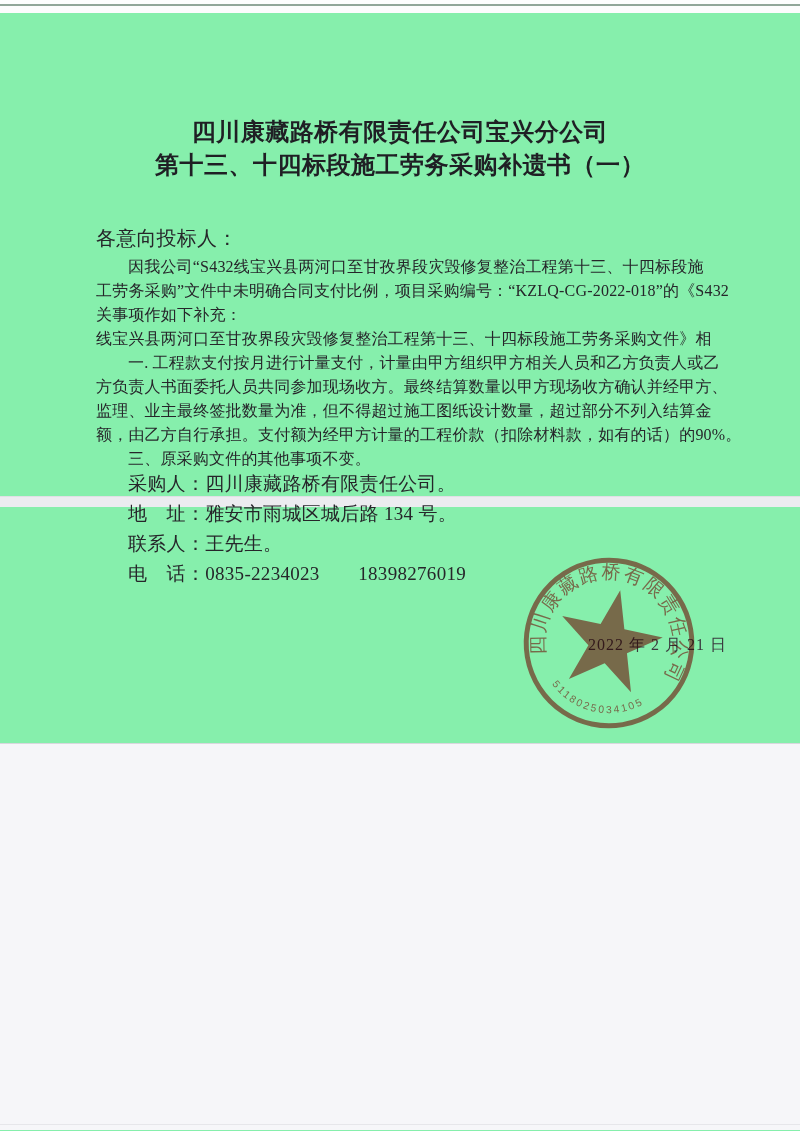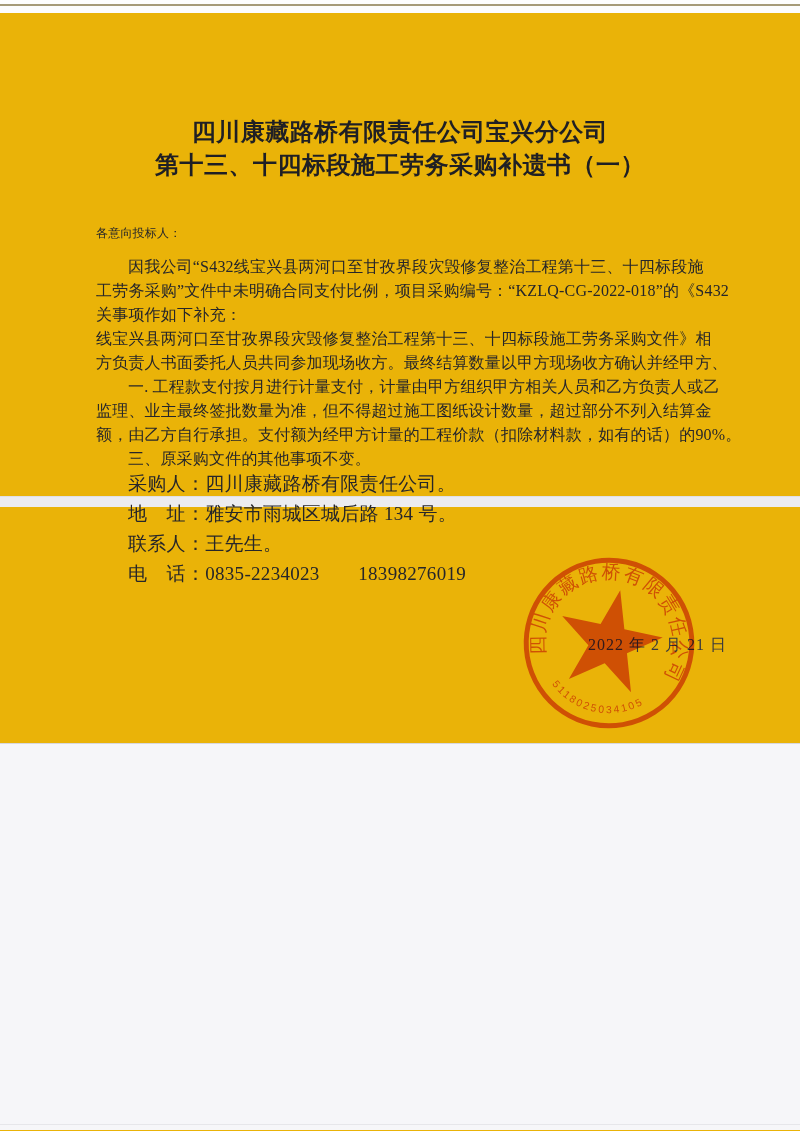--- a/index.html
+++ b/index.html
@@ -1,19 +1,19 @@
 <!DOCTYPE html>
 <html><head>
 <meta charset="utf-8">
 <style>
   html,body { margin:0; padding:0; }
   .page {
     position:relative;
     width:800px; height:1131px;
-    background:#eab308;
+    background:#86efac;
     font-family:"Liberation Serif", serif;
     color:#26262a;
     overflow:hidden;
   }
   
   .paper-top-white { position:absolute; top:0; left:0; width:100%; height:4px; background:#fdfdfe; }
   .paper-top-edge  { position:absolute; top:4px; left:0; width:100%; height:2px; background:#939396; opacity:.8; }
   .paper-top-strip { position:absolute; top:6px; left:0; width:100%; height:7px; background:#fcfcfd; }
   .scan-band  { position:absolute; top:496px; left:0; width:100%; height:10px; background:#ececf0; border-top:1px solid #e0e0e5; }
   .scan-line  { position:absolute; top:743px; left:0; width:100%; height:1px; background:#d8d8de; }
@@ -21,21 +21,21 @@
   .bottom-edge{ position:absolute; top:1124px; left:0; width:100%; height:1px; background:#e6e6ea; }
 
   .title-block {
     position:absolute; top:116px; left:0; width:100%;
     text-align:center; font-weight:bold;
     font-size:24px; line-height:33px; letter-spacing:.5px;
     color:#1f1f24;
   }
   .salutation {
     position:absolute; top:225px; left:96px;
-    font-size:12px; letter-spacing:.2px;
+    font-size:20px; letter-spacing:.2px;
   }
   .body-block {
     position:absolute; top:255px; left:96px; width:648px;
     font-size:16px; line-height:24px; letter-spacing:.2px;
   }
   .body-line { white-space:nowrap; }
   .indent { text-indent:32px; }
 
   .contacts {
     position:absolute; top:472px; left:128px;
@@ -72,22 +72,22 @@
     <div>第十三、十四标段施工劳务采购补遗书（一）</div>
   </div>
 
   <div class="salutation">各意向投标人：</div>
 
   <div class="body-block">
     <div class="body-line indent">因我公司“S432线宝兴县两河口至甘孜界段灾毁修复整治工程第十三、十四标段施</div>
     <div class="body-line">工劳务采购”文件中未明确合同支付比例，项目采购编号：“KZLQ-CG-2022-018”的《S432</div>
     <div class="body-line">关事项作如下补充：</div>
     <div class="body-line">线宝兴县两河口至甘孜界段灾毁修复整治工程第十三、十四标段施工劳务采购文件》相</div>
+    <div class="body-line indent">一. 工程款支付按月进行计量支付，计量由甲方组织甲方相关人员和乙方负责人或乙</div>
     <div class="body-line">方负责人书面委托人员共同参加现场收方。最终结算数量以甲方现场收方确认并经甲方、</div>
-    <div class="body-line indent">一. 工程款支付按月进行计量支付，计量由甲方组织甲方相关人员和乙方负责人或乙</div>
     <div class="body-line">监理、业主最终签批数量为准，但不得超过施工图纸设计数量，超过部分不列入结算金</div>
     <div class="body-line">额，由乙方自行承担。支付额为经甲方计量的工程价款（扣除材料款，如有的话）的90%。</div>
     <div class="body-line indent">三、原采购文件的其他事项不变。</div>
   </div>
 
   <div class="contacts">
     <div class="contact-row"><span>采购人：</span><span>四川康藏路桥有限责任公司。</span></div>
     <div class="contact-row"><span>地　址：</span><span>雅安市雨城区城后路 134 号。</span></div>
     <div class="contact-row"><span>联系人：</span><span>王先生。</span></div>
     <div class="contact-row"><span>电　话：</span><span>0835-2234023　　18398276019</span></div>

